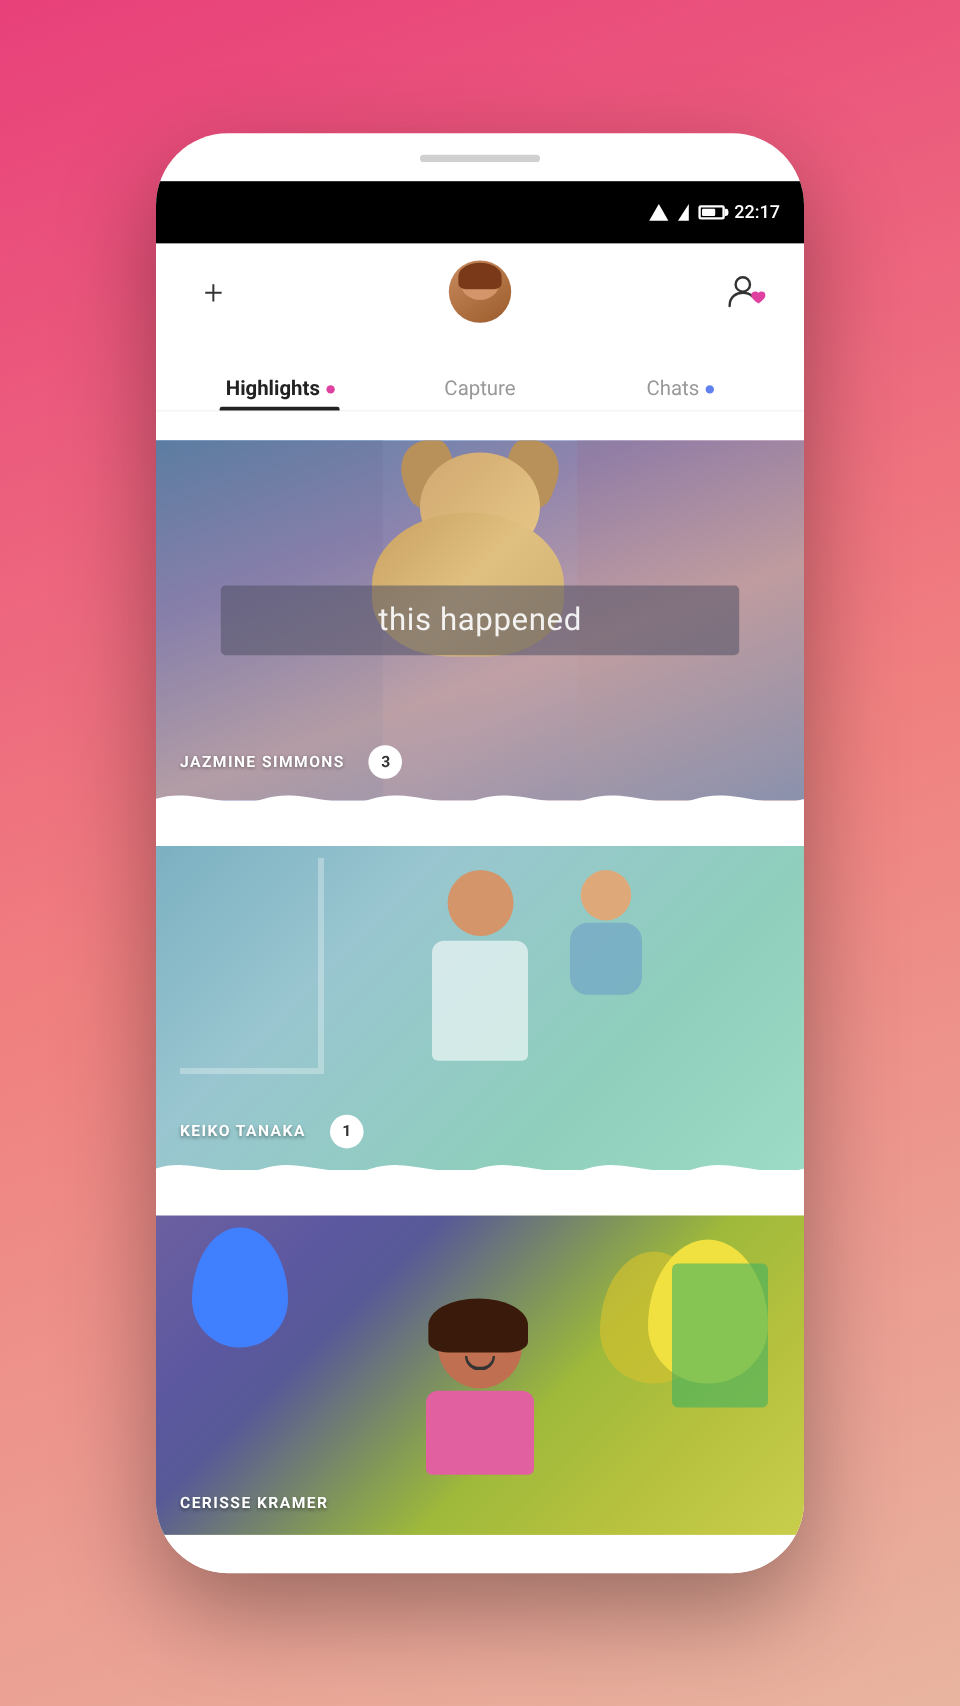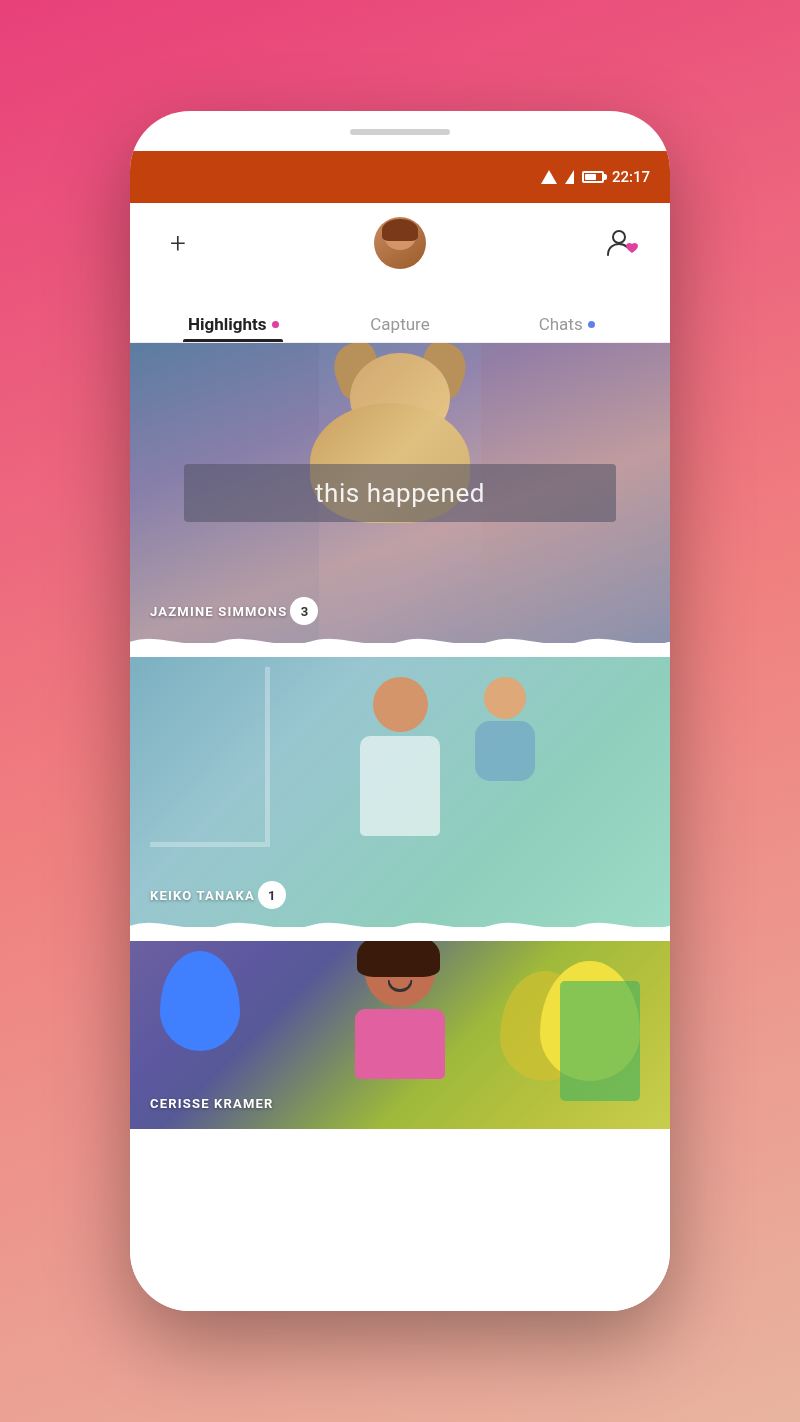--- a/index.html
+++ b/index.html
@@ -34,21 +34,21 @@
       border-radius: 3px;
       position: absolute;
       top: 18px;
       left: 50%;
       transform: translateX(-50%);
     }
 
     .status-bar {
       width: 100%;
       height: 52px;
-      background: #c2410c;
+      background: #000000;
       display: flex;
       align-items: center;
       justify-content: flex-end;
       padding: 0 20px;
       gap: 8px;
       flex-shrink: 0;
       margin-top: 40px;
     }
 
     .status-time {
@@ -220,34 +220,35 @@
       overflow: hidden;
       position: relative;
       background: #fff;
     }
 
     
     .story-card {
       width: 100%;
       position: relative;
       overflow: hidden;
+      margin-top: 24px;
     }
 
     .story-card-1 {
       height: 300px;
       background: linear-gradient(135deg, #4a7ab5 0%, #6a9ad5 30%, #c8a0c0 60%, #b08090 100%);
     }
 
     .story-card-2 {
       height: 270px;
       background: linear-gradient(135deg, #6ab0c8 0%, #80c0d0 40%, #90d0c0 100%);
     }
 
     .story-card-3 {
-      height: 188px;
+      height: 266px;
       background: linear-gradient(135deg, #6060a0 20%, #80a030 50%, #d0b020 80%, #e0c840 100%);
     }
 
     
     .dog-scene {
       position: absolute;
       top: 0; left: 0; right: 0; bottom: 0;
       background: linear-gradient(160deg, #6080a0 0%, #9080a8 30%, #c0a0a0 60%, #8090b0 100%);
       opacity: 0.85;
     }
@@ -327,21 +328,21 @@
       background: linear-gradient(180deg, #a06080 0%, #c08090 50%, #d0a0a0 100%);
       opacity: 0.7;
     }
 
     .story-name-badge {
       position: absolute;
       bottom: 18px;
       left: 20px;
       display: flex;
       align-items: center;
-      gap: 3px;
+      gap: 20px;
     }
 
     .story-name-text {
       color: white;
       font-size: 13px;
       font-weight: 700;
       letter-spacing: 1.2px;
       text-transform: uppercase;
       text-shadow: 0 1px 3px rgba(0,0,0,0.4);
     }

